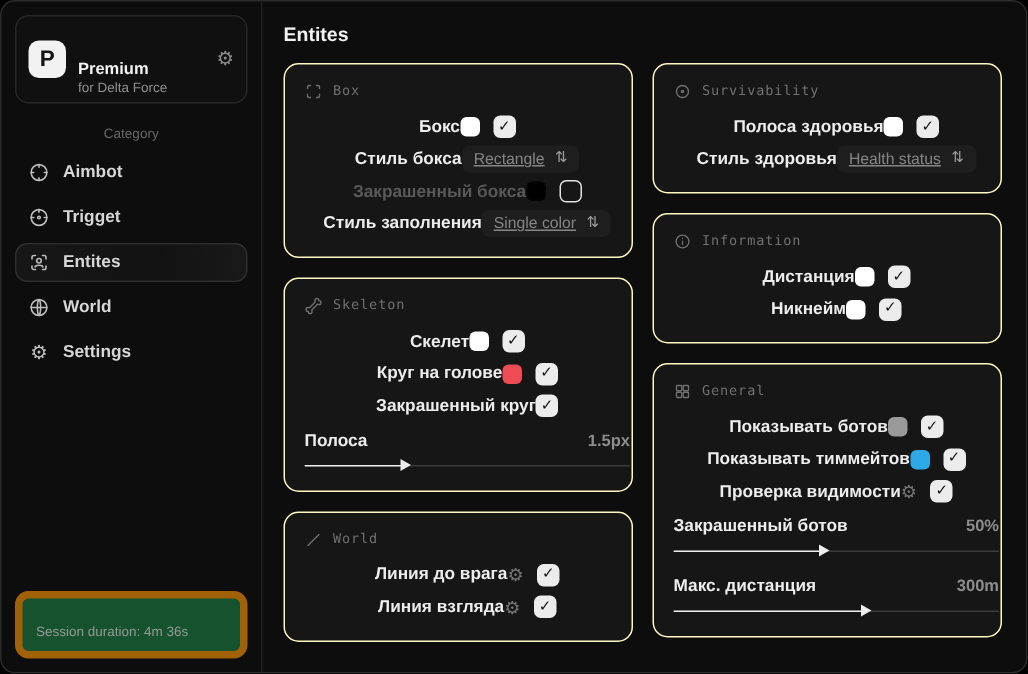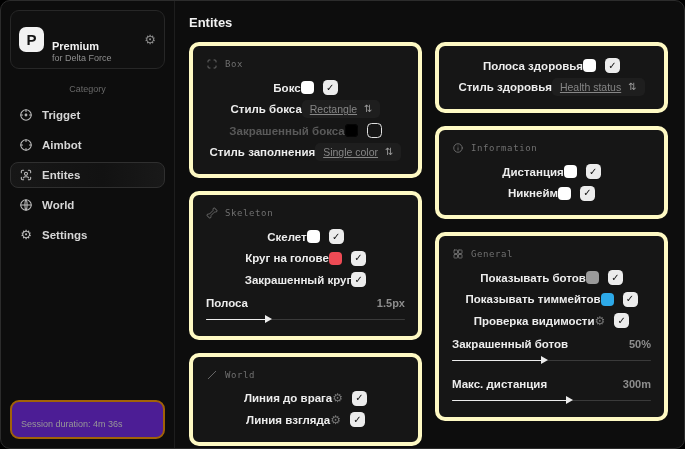--- a/index.html
+++ b/index.html
@@ -22,30 +22,30 @@
 
   .category{font-size:9px;color:#686868;margin:15px 5px 8px 5px;text-align:center;}
 
   .nav{display:flex;flex-direction:column;gap:4px;}
   .nav-item{display:flex;align-items:center;gap:9px;padding:5px 8px;border-radius:8px;border:1px solid transparent;color:#d6d6d6;font-size:11.5px;font-weight:bold;cursor:pointer;height:26px;}
   .nav-item .nico{width:14px;height:14px;display:flex;align-items:center;justify-content:center;color:#bdbdbd;}
   .nav-item .nico svg{width:14px;height:14px;stroke:#bdbdbd;fill:none;stroke-width:1.8;stroke-linecap:round;stroke-linejoin:round;}
   .nav-item.selected{border-color:#2f2f2f;background:linear-gradient(90deg,#171717 0%,#121212 60%,#191919 100%);}
   .nav-item .gear-glyph{font-size:13px;color:#bdbdbd;}
 
-  .session-card{margin-top:auto;border:2px solid #a16207;border-radius:9px;padding:17px 9px 8px 9px;background:#4c1d95;}
+  .session-card{margin-top:auto;border:5px solid #a16207;border-radius:9px;padding:17px 9px 8px 9px;background:#14532d;}
   .session-text{font-size:9px;color:#989898;}
 
   
   .main{flex:1;padding:11px 16px 12px 14px;overflow:hidden;}
   .main-title{font-size:13px;font-weight:bold;color:#f2f2f2;margin:3px 0 12px 0;}
   .columns{display:flex;gap:13px;}
   .col{flex:1;display:flex;flex-direction:column;gap:13px;min-width:0;}
 
-  .panel{background:#161616;border:4px solid #fef9c3;border-radius:10px;padding:9px 13px 11px 13px;}
+  .panel{background:#161616;border:1px solid #fef9c3;border-radius:10px;padding:9px 1px 11px 13px;}
   .panel-header{display:flex;align-items:center;gap:7px;margin:3px 0 7px 0;color:#707070;}
   .panel-header .hico{width:12px;height:12px;display:flex;align-items:center;justify-content:center;}
   .panel-header .hico svg{width:12px;height:12px;stroke:#707070;fill:none;stroke-width:1.8;stroke-linecap:round;stroke-linejoin:round;}
   .panel-title{font-family:"DejaVu Sans Mono","Liberation Mono",monospace;font-size:9px;letter-spacing:0.6px;}
 
   .row{display:flex;align-items:center;justify-content:center;min-height:21.5px;}
   .row-label{font-size:11.5px;font-weight:bold;color:#ededed;white-space:nowrap;}
   .row.disabled .row-label{color:#595959;}
   .controls{display:flex;align-items:center;gap:9px;}
 
@@ -89,34 +89,34 @@
       <div class="header-gear">⚙</div>
     </div>
 
     <div class="category">Category</div>
 
     <div class="nav">
       <div class="nav-item">
         <span class="nico">
           <svg viewBox="0 0 24 24">
               <circle cx="12" cy="12" r="9"></circle>
+              <path d="M21 12h-3M6 12H3M12 6V3M12 21v-3"></path>
+            </svg>
+        </span>
+        <span>Aimbot</span>
+      </div>
+      <div class="nav-item">
+        <span class="nico">
+          <svg viewBox="0 0 24 24">
+              <circle cx="12" cy="12" r="9"></circle>
               <circle cx="12" cy="12" r="1.5"></circle>
               <path d="M21 12h-3M6 12H3M12 6V3"></path>
             </svg>
         </span>
         <span>Trigget</span>
-      </div>
-      <div class="nav-item">
-        <span class="nico">
-          <svg viewBox="0 0 24 24">
-              <circle cx="12" cy="12" r="9"></circle>
-              <path d="M21 12h-3M6 12H3M12 6V3M12 21v-3"></path>
-            </svg>
-        </span>
-        <span>Aimbot</span>
       </div>
       <div class="nav-item selected">
         <span class="nico">
           <svg viewBox="0 0 24 24">
               <path d="M4 8V6a2 2 0 0 1 2-2h2M16 4h2a2 2 0 0 1 2 2v2M20 16v2a2 2 0 0 1-2 2h-2M8 20H6a2 2 0 0 1-2-2v-2"></path>
               <circle cx="12" cy="10" r="2.6"></circle>
               <path d="M7.5 17c1-2.6 8-2.6 9 0"></path>
             </svg>
         </span>
         <span>Entites</span>
@@ -266,20 +266,29 @@
                 </span>
             </span>
           </div>
         </div>
 
       </div>
 
       <div class="col">
 
         <div class="panel">
+          <div class="panel-header">
+            <span class="hico">
+              <svg viewBox="0 0 24 24">
+                  <circle cx="12" cy="12" r="8"></circle>
+                  <circle cx="12" cy="12" r="1.5"></circle>
+                </svg>
+            </span>
+            <span class="panel-title">Survivability</span>
+          </div>
           <div class="row">
             <span class="row-label">Полоса здоровья</span>
             <span class="controls">
               <span class="swatch" style="background: rgb(255, 255, 255);"></span>
               <span class="checkbox checked">
                   <span class="check-glyph">✓</span>
                 </span>
             </span>
           </div>
           <div class="row">

